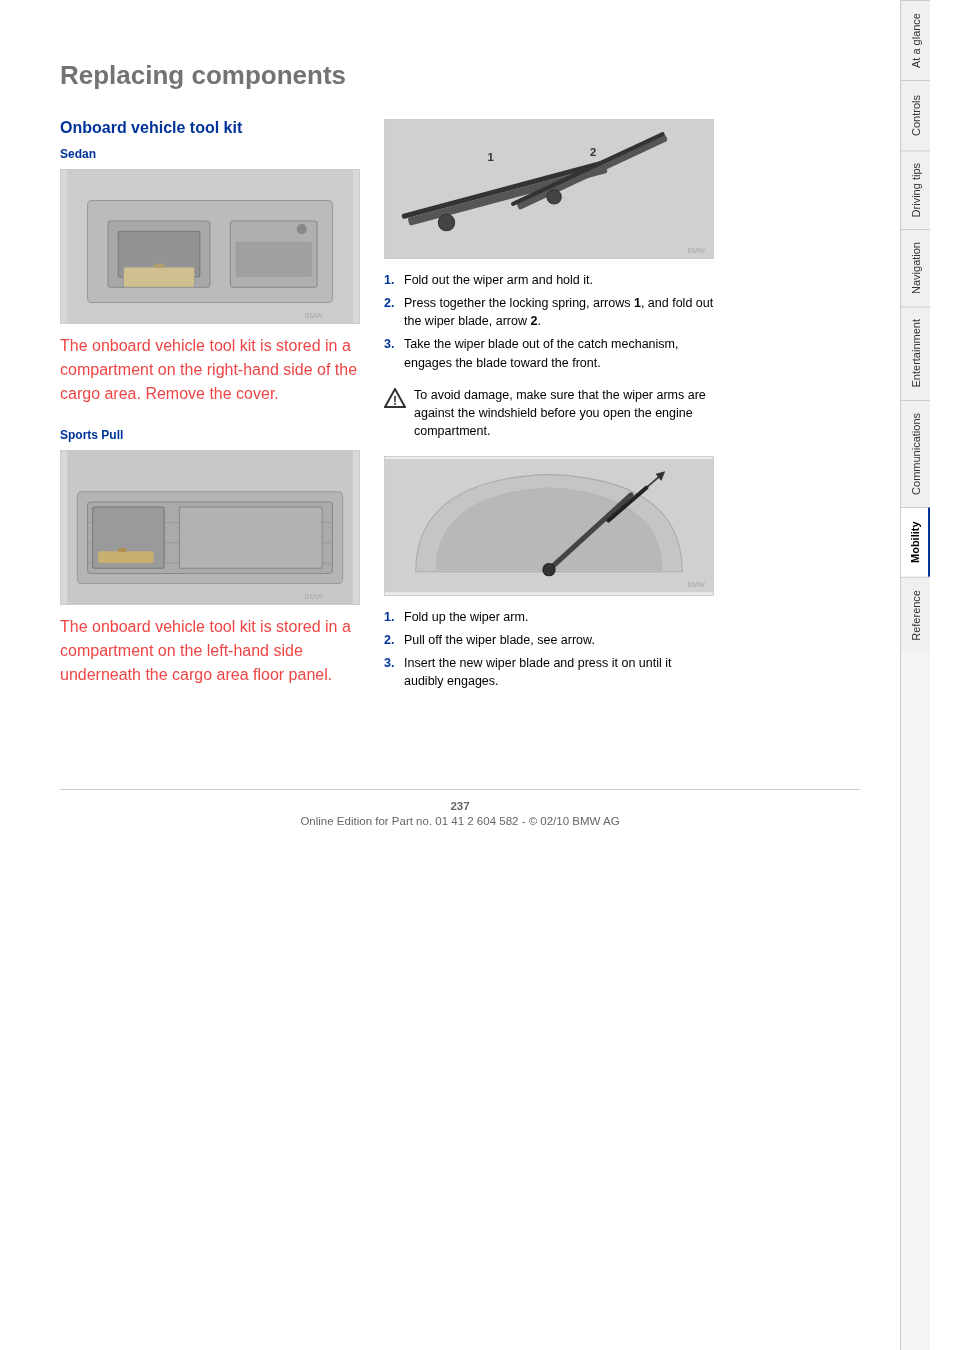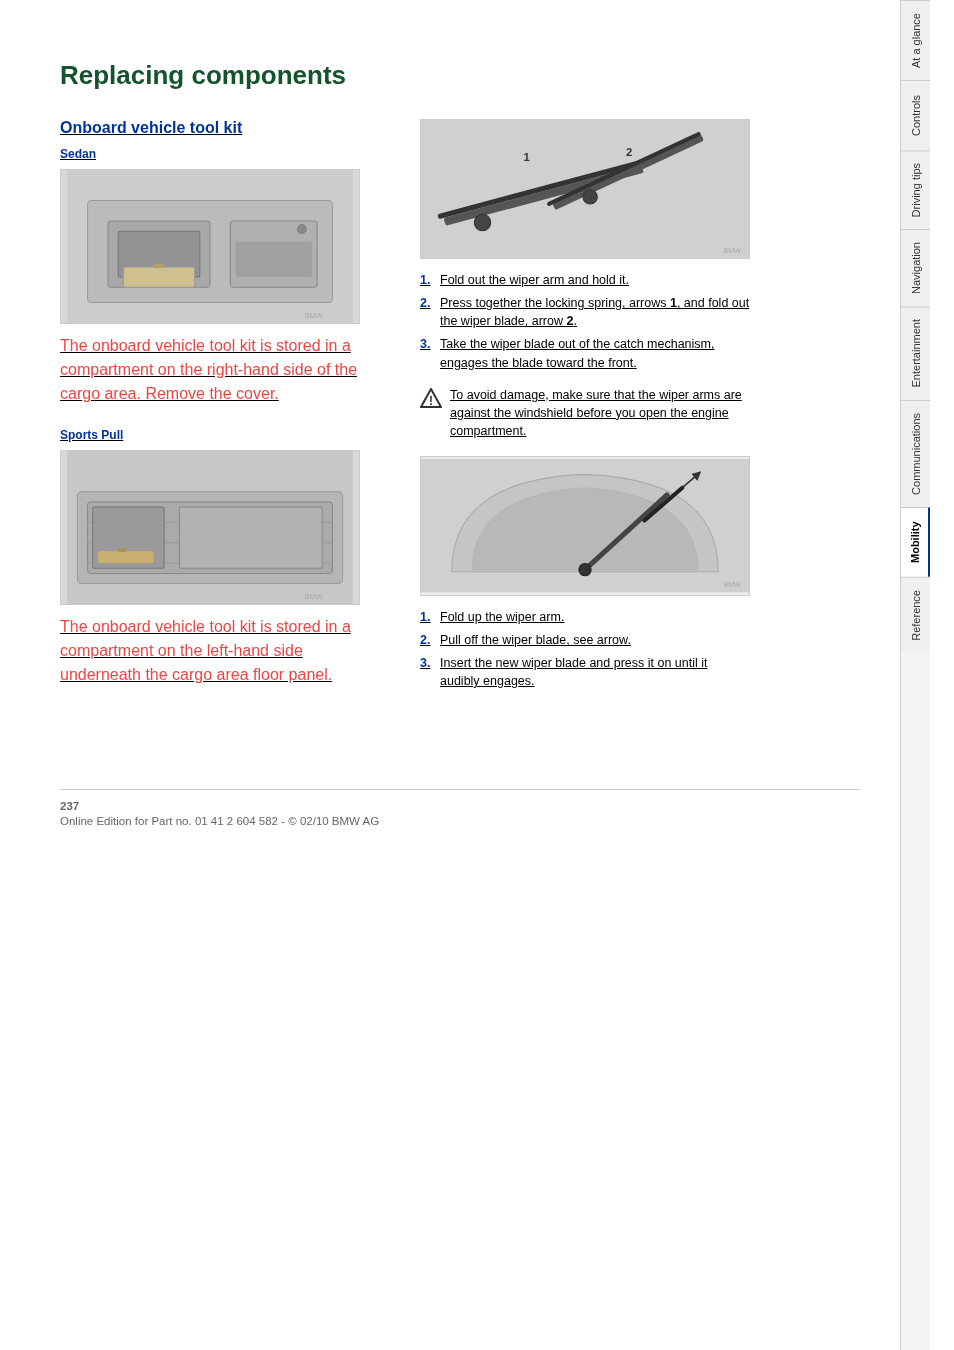--- a/index.html
+++ b/index.html
@@ -13,28 +13,27 @@
       display: flex;
     }
     .main-content {
       flex: 1;
       padding: 60px 40px 40px 60px;
       max-width: 900px;
     }
     .page-title {
       font-size: 26px;
       font-weight: bold;
-      color: #14532d;
+      color: #737373;
       margin-bottom: 28px;
       border-bottom: none;
     }
     .two-col {
       display: flex;
-      gap: 60px;
-      text-decoration: underline;
+      gap: 24px;
     }
     .left-col {
       flex: 1;
       max-width: 300px;
     }
     .right-col {
       flex: 1;
       max-width: 330px;
     }
     .section-title {
@@ -106,21 +105,21 @@
       line-height: 1.45;
     }
     .sports-wagon-title {
       font-size: 14px;
       font-weight: bold;
       color: #003399;
       margin-bottom: 8px;
       margin-top: 4px;
     }
     .footer-bar {
-      text-align: left;
+      text-align: center;
       font-size: 11.5px;
       color: #666;
       margin-top: 80px;
       border-top: 1px solid #ccc;
       padding-top: 10px;
     }
     .page-num {
       font-weight: bold;
       margin-bottom: 3px;
     }

